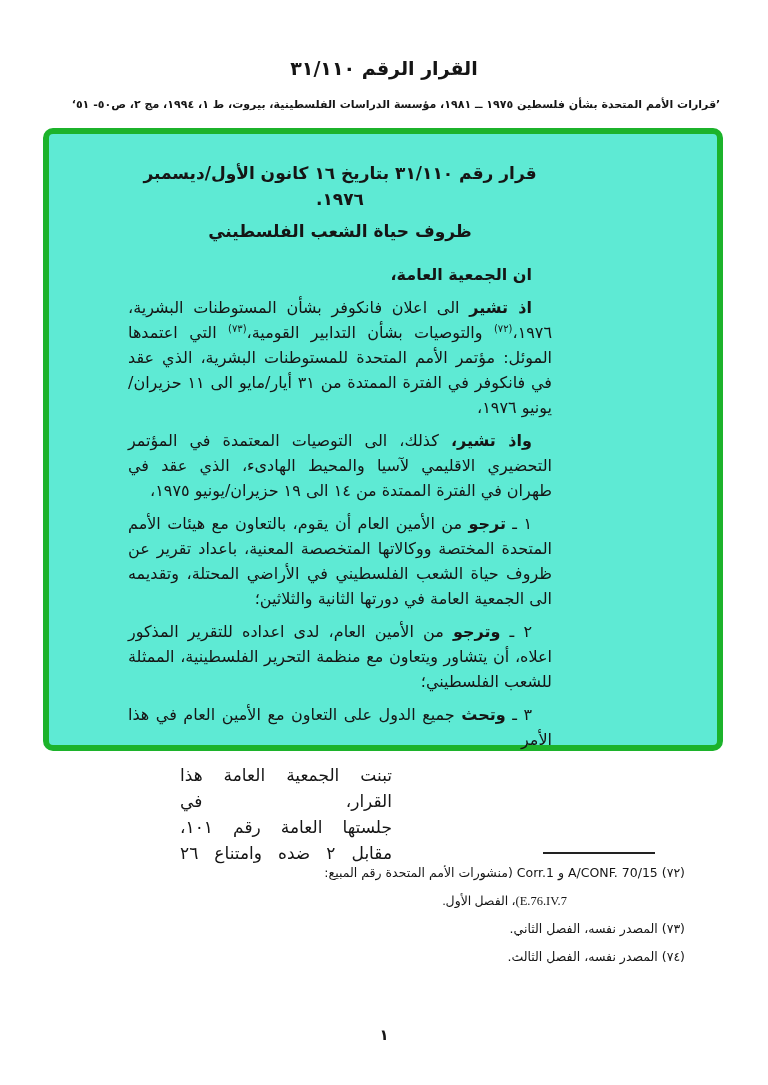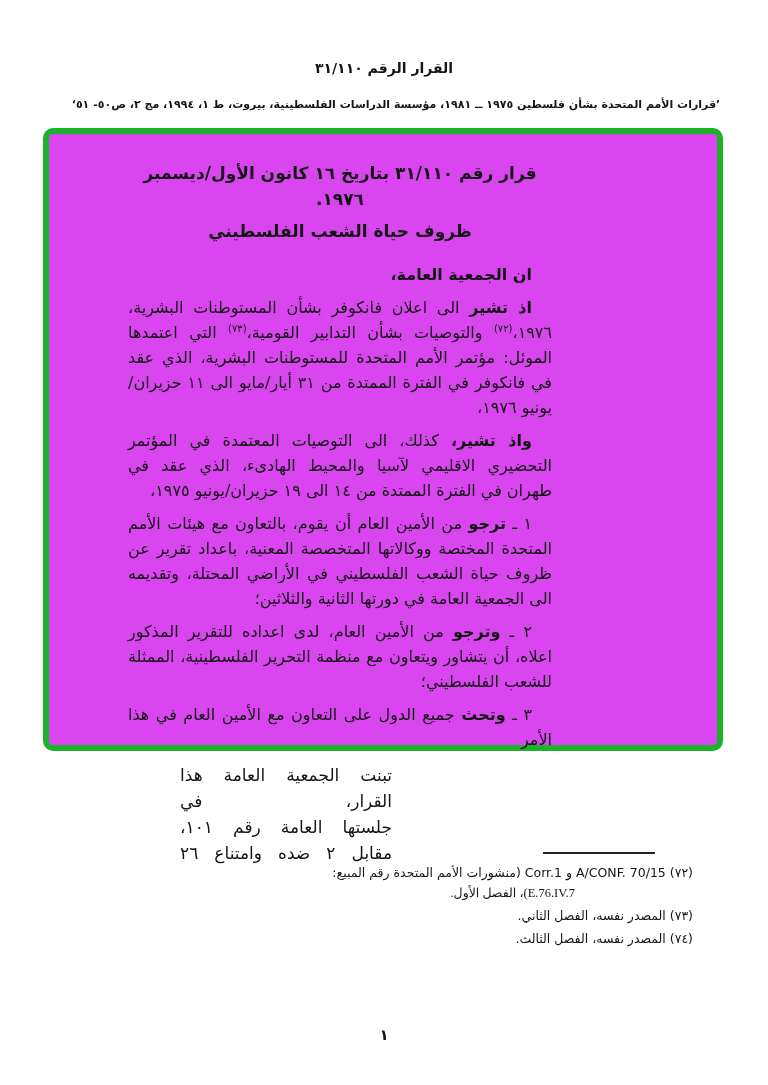--- a/index.html
+++ b/index.html
@@ -2,30 +2,30 @@
 <html lang="ar"><head>
 <meta charset="utf-8">
 <style>
   html,body{margin:0;padding:0;background:#ffffff;}
   .page{
     position:relative;width:768px;height:1085px;background:#ffffff;
     font-family:"DejaVu Sans",sans-serif;color:#151515;overflow:hidden;
   }
   .hdr-title{
     position:absolute;top:55px;left:0;right:0;text-align:center;
-    direction:rtl;font-weight:bold;font-size:14px;line-height:26px;
+    direction:rtl;font-weight:bold;font-size:19px;line-height:26px;
   }
   .hdr-cite{
     position:absolute;top:97px;left:0;right:0;text-align:center;
     direction:rtl;font-weight:bold;font-size:11px;line-height:15px;padding-left:24px;
   }
   .frame{
     position:absolute;left:43px;top:128px;width:680px;height:623px;
     box-sizing:border-box;border:6px solid #1cb32b;border-radius:10px;
-    background:#d946ef;
+    background:#5eead4;
   }
   .frame-inner{
     position:absolute;left:0;top:0;right:0;bottom:0;
     padding:26px 157px 0 71px;direction:rtl;
   }
   .doc-title{
     text-align:center;font-weight:bold;font-size:17px;line-height:26px;
   }
   .doc-title.t1{margin-bottom:6px;}
   .doc-title.t2{margin-bottom:18px;}
@@ -39,21 +39,21 @@
     width:212px;margin:10px 168px 0 0;font-size:17px;line-height:26px;
   }
   .adopt-line{text-align:justify;text-align-last:justify;}
   .footnotes{
     position:absolute;right:24px;top:718px;width:412px;direction:rtl;
     font-size:12.5px;line-height:20px;text-align:right;
   }
   .fn-rule{
     width:112px;border-top:2px solid #222;margin:0 38px 9px 0;height:0;
   }
-  .fn-line{margin:0;}
+  .fn-line{margin:8px;}
   .fn-indent{padding-right:118px;font-family:Liberation Serif, serif;}
   .fn-gap{margin-top:3px;}
   .pg-num{
     position:absolute;top:1026px;left:0;right:0;text-align:center;
     font-size:15px;font-weight:bold;
   }
 </style>
 </head>
 <body>
 

